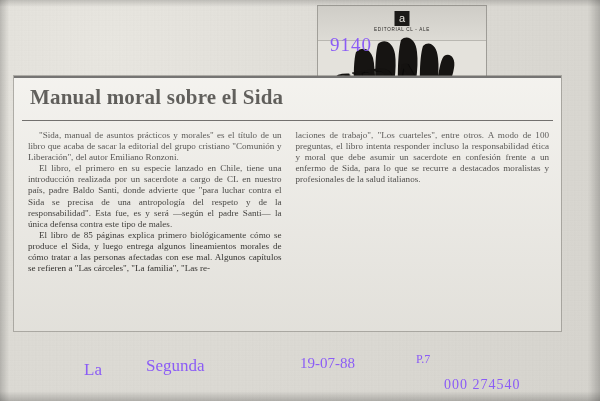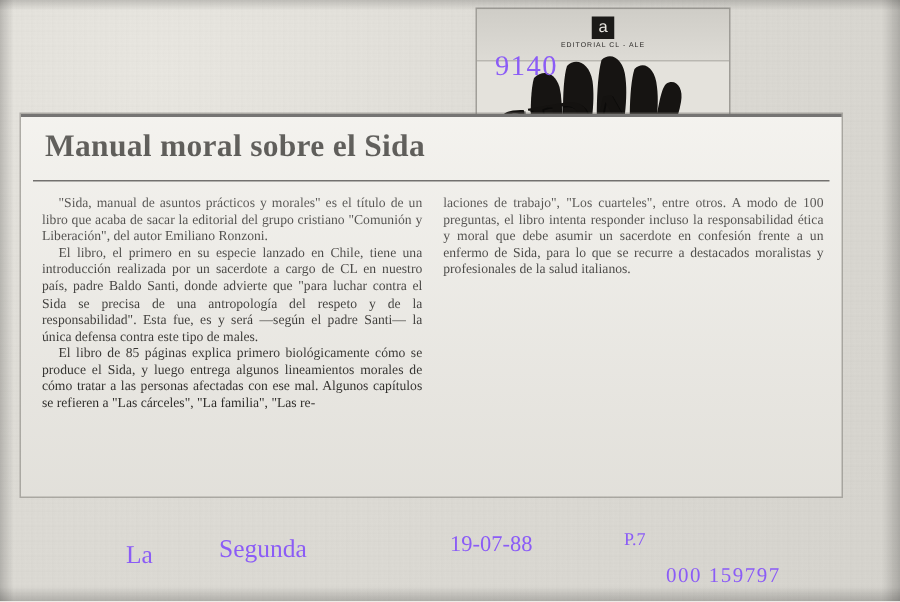--- a/index.html
+++ b/index.html
@@ -258,19 +258,19 @@
         <p style="text-indent:0">laciones de trabajo", "Los cuarteles", entre otros. A modo de 100 preguntas, el libro intenta responder incluso la responsabilidad ética y moral que debe asumir un sacerdote en confesión frente a un enfermo de Sida, para lo que se recurre a destacados moralistas y profesionales de la salud italianos.</p>
       </div>
     </div>
   </div>
 
   <div class="hand hand-number">9140</div>
   <div class="hand hand-la">La</div>
   <div class="hand hand-segunda">Segunda</div>
   <div class="hand hand-date">19-07-88</div>
   <div class="hand hand-page">P.7</div>
-  <div class="hand hand-code">000 159797</div>
+  <div class="hand hand-code">000 274540</div>
 
   <div class="edge edge-left"></div>
   <div class="edge edge-right"></div>
   <div class="edge edge-top"></div>
   <div class="edge edge-bottom"></div>
 </div>
 
 </body></html>

